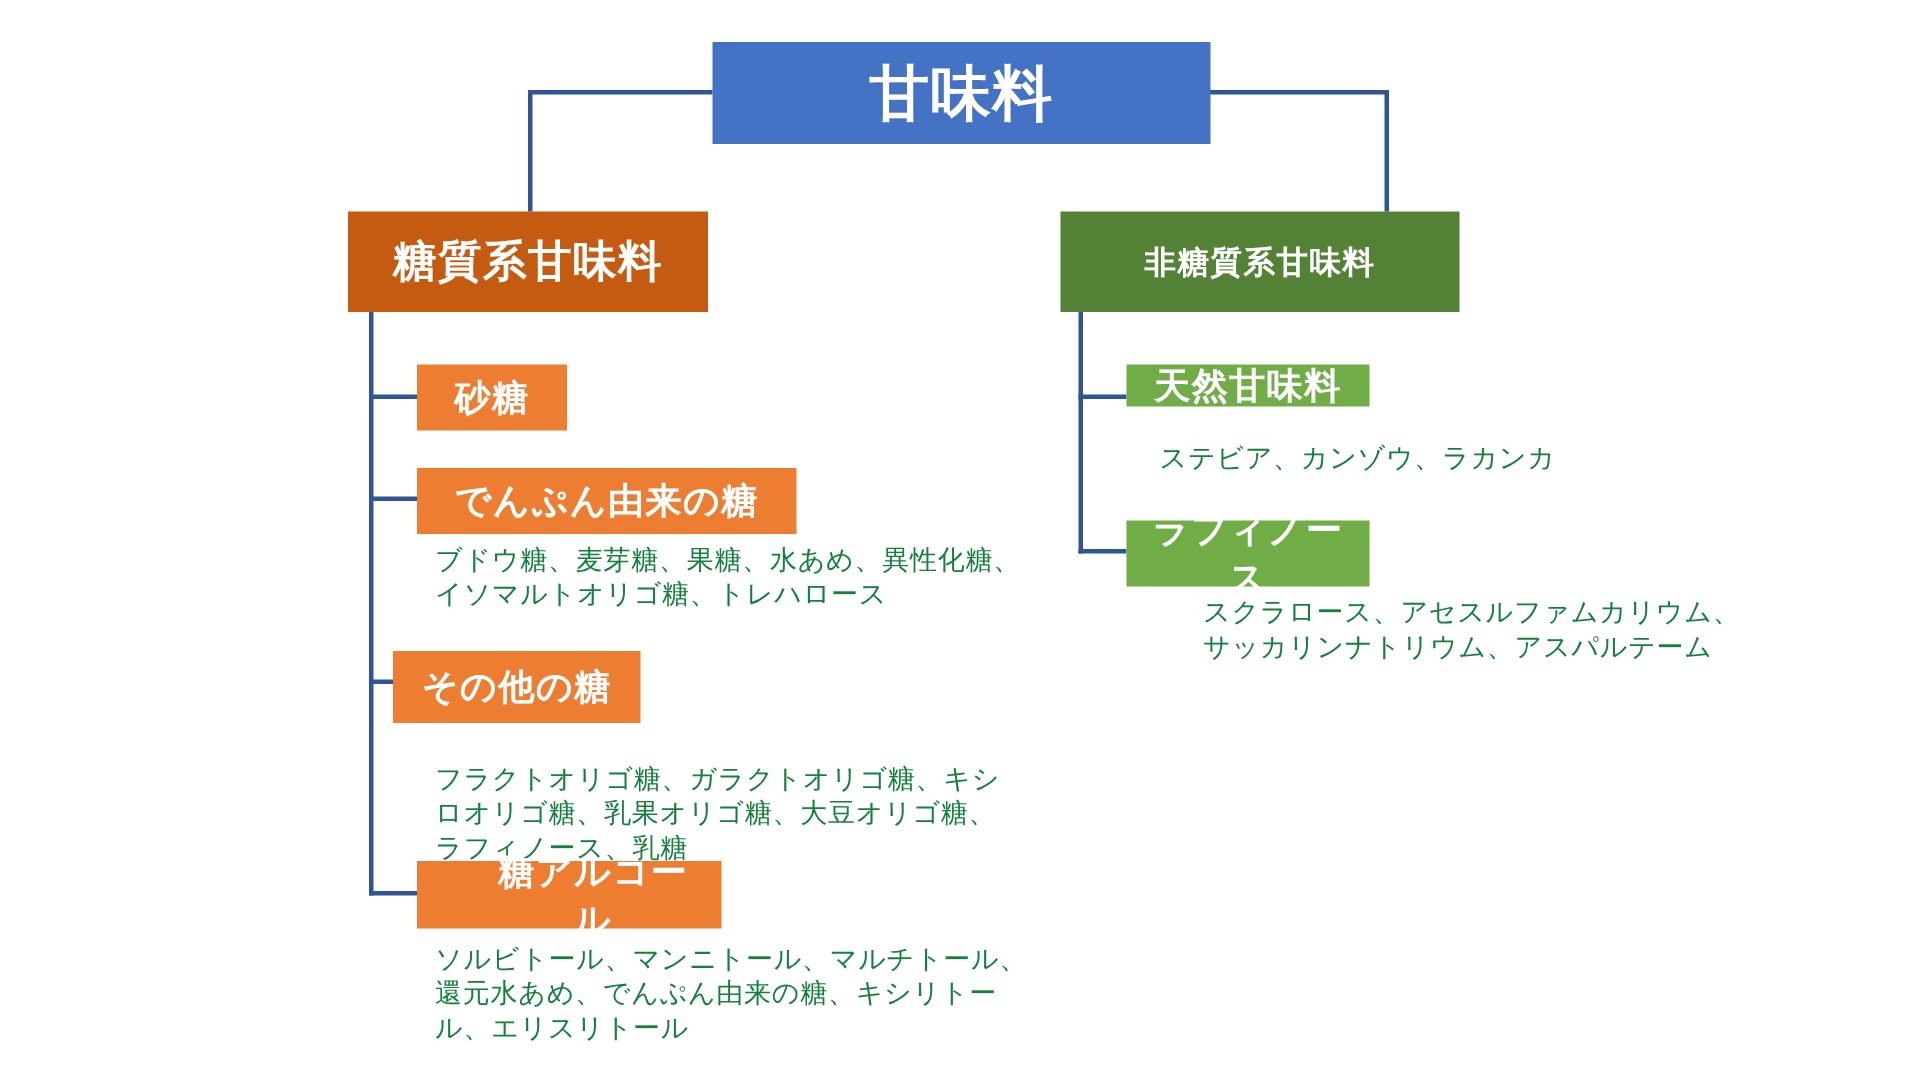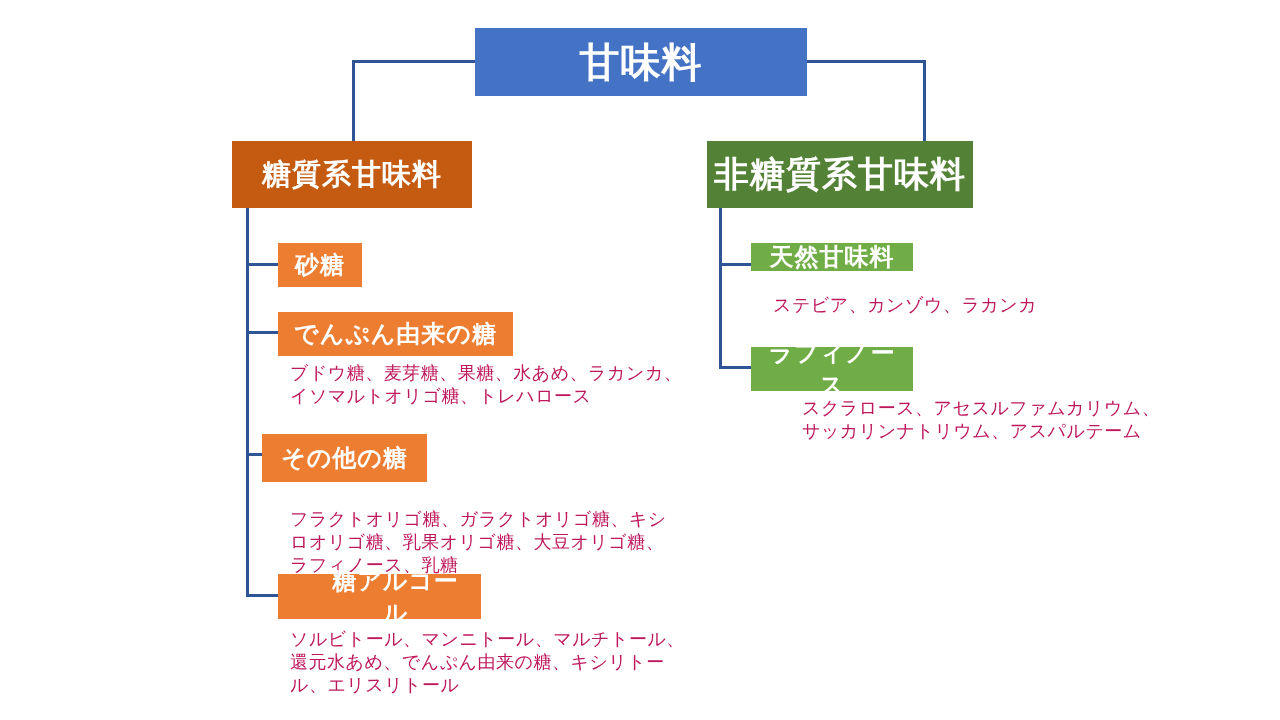--- a/index.html
+++ b/index.html
@@ -13,34 +13,34 @@
 
   .box {
     position: absolute;
     display: flex; align-items: center; justify-content: center;
     color: #ffffff; font-weight: bold;
     box-sizing: border-box; text-align: center;
     letter-spacing: 1px;
   }
   #root-box      { left: 475px; top: 28px;  width: 332px; height: 68px; background: #4472C4; font-size: 40px; }
   #cat-left      { left: 232px; top: 141px; width: 240px; height: 67px; background: #C55A11; font-size: 29px; }
-  #cat-right     { left: 707px; top: 141px; width: 266px; height: 67px; background: #538135; font-size: 35px; }
+  #cat-right     { left: 707px; top: 141px; width: 266px; height: 67px; background: #538135; font-size: 21px; }
 
   .sub { font-size: 24px; padding: 0 12px; }
-  #sub-sugar      { left: 278px; top: 243px; width: 84px; height: 44px; background: #ED7D31; }
-  #sub-starch     { left: 278px; top: 312px; width: 235px; height: 44px; background: #ED7D31; }
+  #sub-sugar      { left: 278px; top: 243px; width: 100px; height: 44px; background: #ED7D31; }
+  #sub-starch     { left: 278px; top: 312px; width: 253px; height: 44px; background: #ED7D31; }
   #sub-other      { left: 262px; top: 434px; width: 165px; height: 48px; background: #ED7D31; }
   #sub-alcohol    { left: 278px; top: 574px; width: 203px; height: 45px; background: #ED7D31; padding-left: 44px; }
   #sub-natural    { left: 751px; top: 243px; width: 162px; height: 28px; background: #70AD47; }
   #sub-artificial { left: 751px; top: 347px; width: 162px; height: 44px; background: #70AD47; }
 
   .desc {
     position: absolute;
     font-size: 18px; line-height: 23px;
-    color: #be185d;
+    color: #15803d;
     white-space: pre-line;
     letter-spacing: 0.5px;
   }
   #desc-starch     { left: 290px; top: 362px; width: 410px; }
   #desc-other      { left: 290px; top: 484px; width: 410px; margin-top: 24px; }
   #desc-alcohol    { left: 290px; top: 628px; width: 410px; }
   #desc-natural    { left: 773px; top: 294px; width: 420px; }
   #desc-artificial { left: 802px; top: 397px; width: 430px; }
 
   .line { position: absolute; background: #2F5597; }
@@ -75,21 +75,21 @@
   <div class="line" id="ln-stub-natural"></div>
   <div class="line" id="ln-stub-artificial"></div>
 
   <div class="box" id="cat-left">糖質系甘味料</div>
 
   <div class="box" id="root-box">甘味料</div>
   <div class="box" id="cat-right">非糖質系甘味料</div>
 
   <div class="box sub" id="sub-sugar">砂糖</div>
   <div class="box sub" id="sub-starch">でんぷん由来の糖</div>
-  <div class="desc" id="desc-starch">ブドウ糖、麦芽糖、果糖、水あめ、ラカンカ、
+  <div class="desc" id="desc-starch">ブドウ糖、麦芽糖、果糖、水あめ、異性化糖、
 イソマルトオリゴ糖、トレハロース</div>
   <div class="box sub" id="sub-other">その他の糖</div>
   <div class="desc" id="desc-other">フラクトオリゴ糖、ガラクトオリゴ糖、キシ
 ロオリゴ糖、乳果オリゴ糖、大豆オリゴ糖、
 ラフィノース、乳糖</div>
   <div class="box sub" id="sub-alcohol">糖アルコール</div>
   <div class="desc" id="desc-alcohol">ソルビトール、マンニトール、マルチトール、
 還元水あめ、でんぷん由来の糖、キシリトー
 ル、エリスリトール</div>
 

